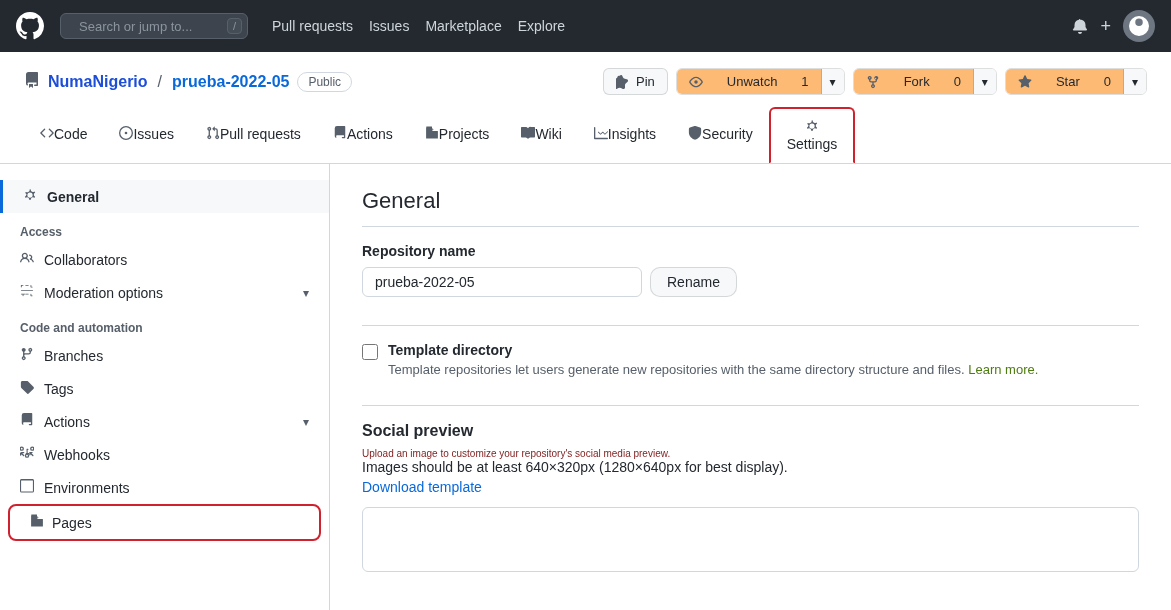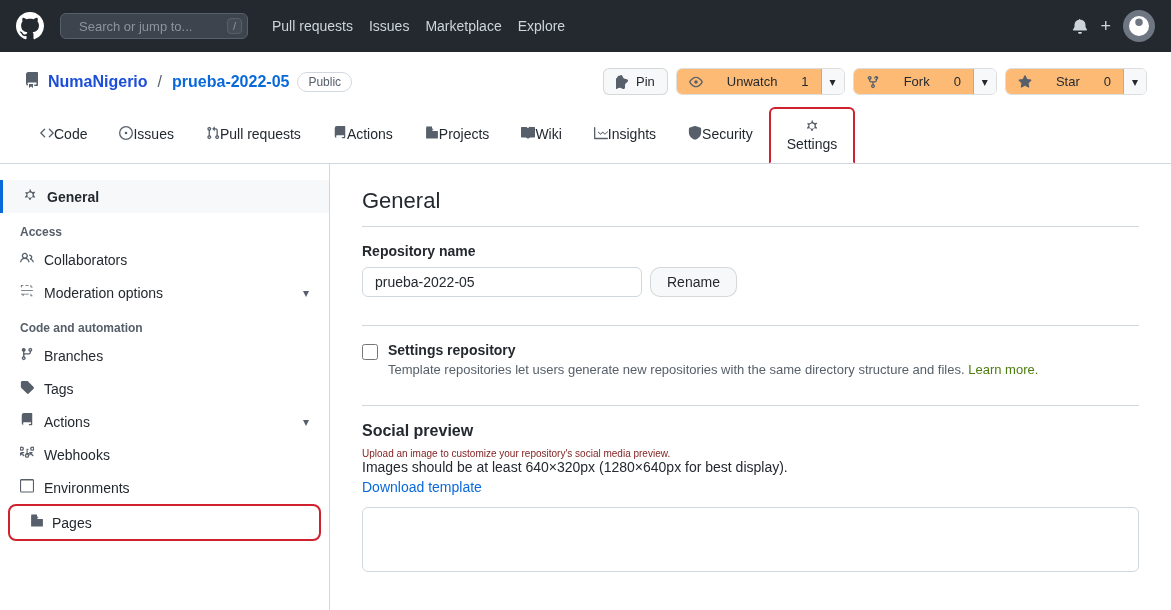--- a/index.html
+++ b/index.html
@@ -566,21 +566,21 @@
         <button class="btn-primary">Rename</button>
       </div>
     </div>
 
     <hr class="section-divider">
 
     <div class="form-section">
       <div class="checkbox-row">
         <input type="checkbox" style="">
         <div>
-          <div class="checkbox-label">Settings repository</div>
+          <div class="checkbox-label">Template directory</div>
           <div class="checkbox-desc">
             <span>Template repositories let users generate new repositories with the same directory structure and files.</span>
             <a href="#" class="learn-more">Learn more.</a>
           </div>
         </div>
       </div>
     </div>
 
     <hr class="section-divider">
 

